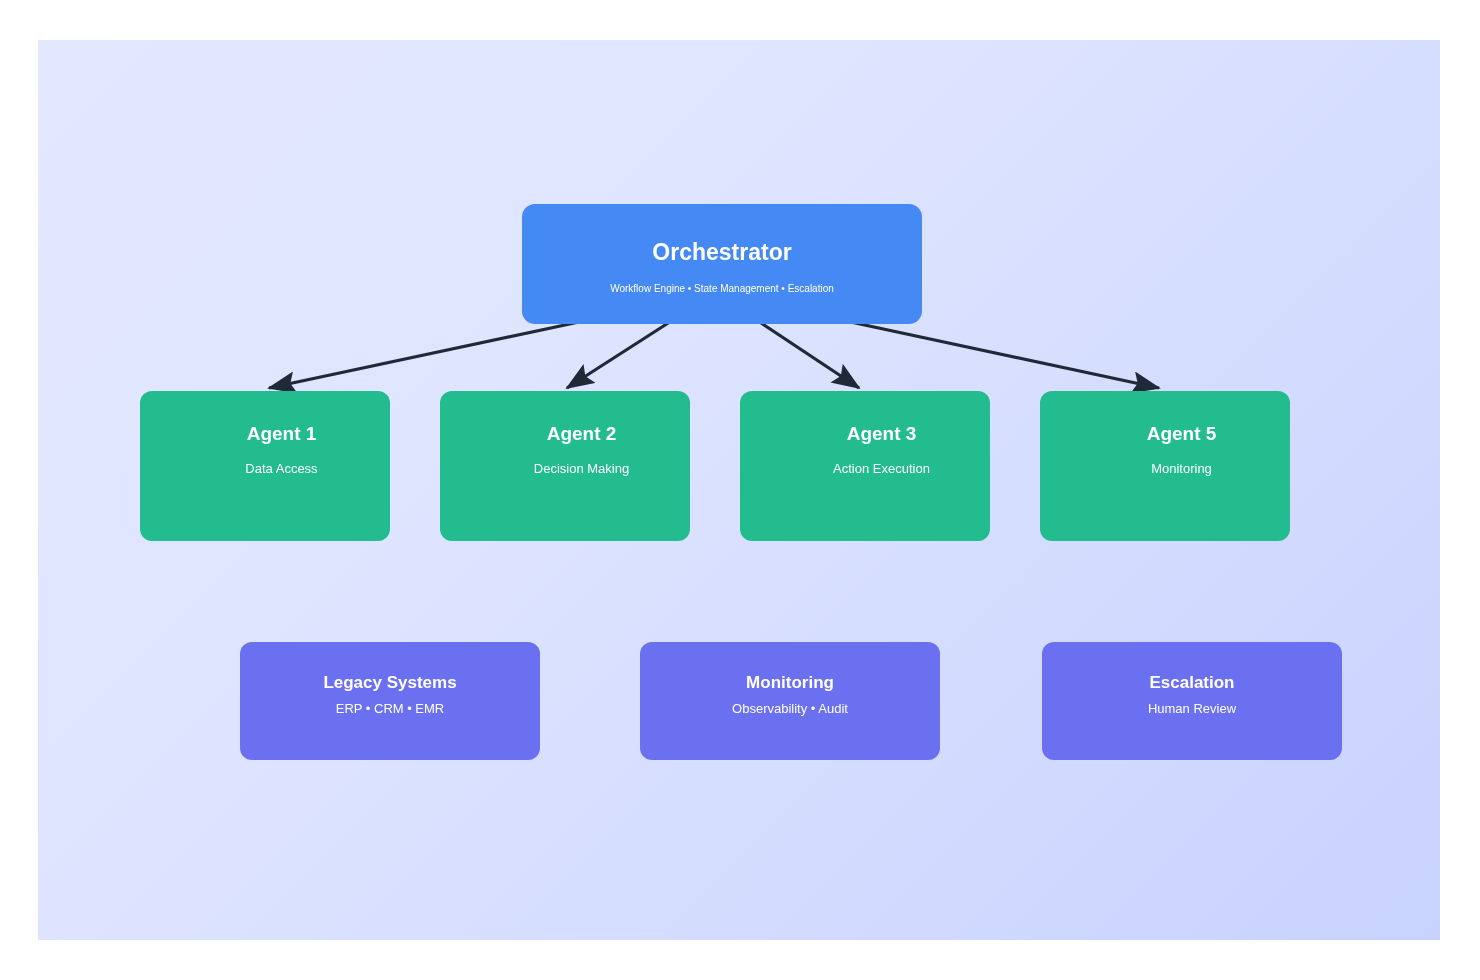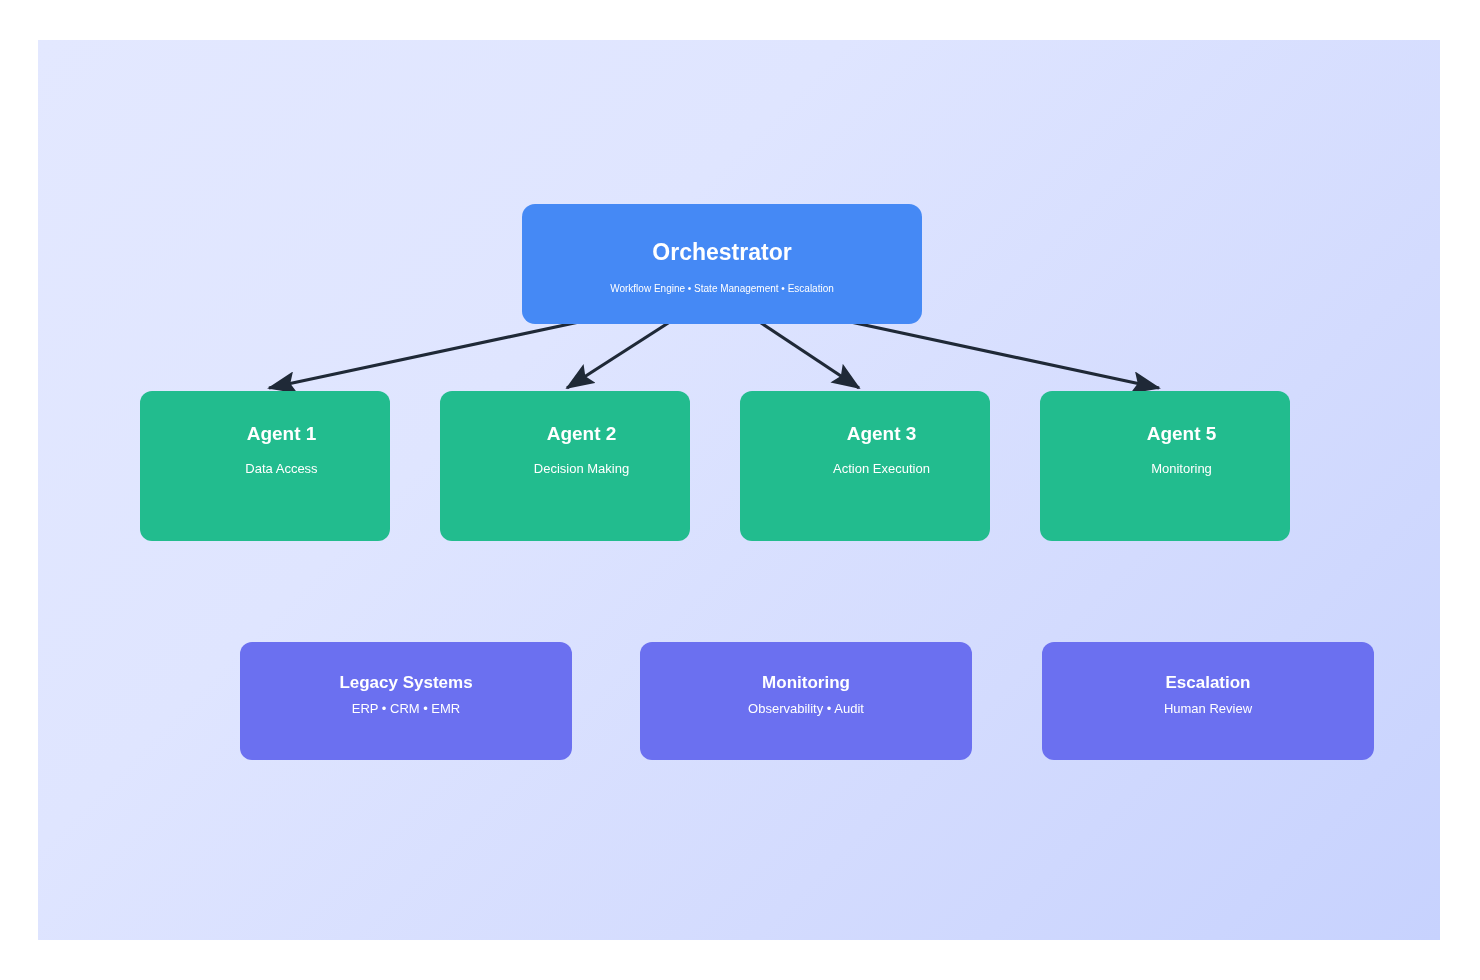--- a/index.html
+++ b/index.html
@@ -102,21 +102,21 @@
     margin-top: 19px;
   }
   .node.agent.a0 { left: 102px; }
   .node.agent.a1 { left: 402px; }
   .node.agent.a2 { left: 702px; }
   .node.agent.a3 { left: 1002px; }
   
   .node.support {
     background: #6b70f0;
     top: 602px;
-    width: 332px;
+    width: 300px;
     height: 118px;
     border-radius: 12px;
   }
   .node.support .node-title {
     font-size: 17px;
     margin-top: 32px;
   }
   .node.support .node-sub {
     font-size: 13px;
     margin-top: 11px;

